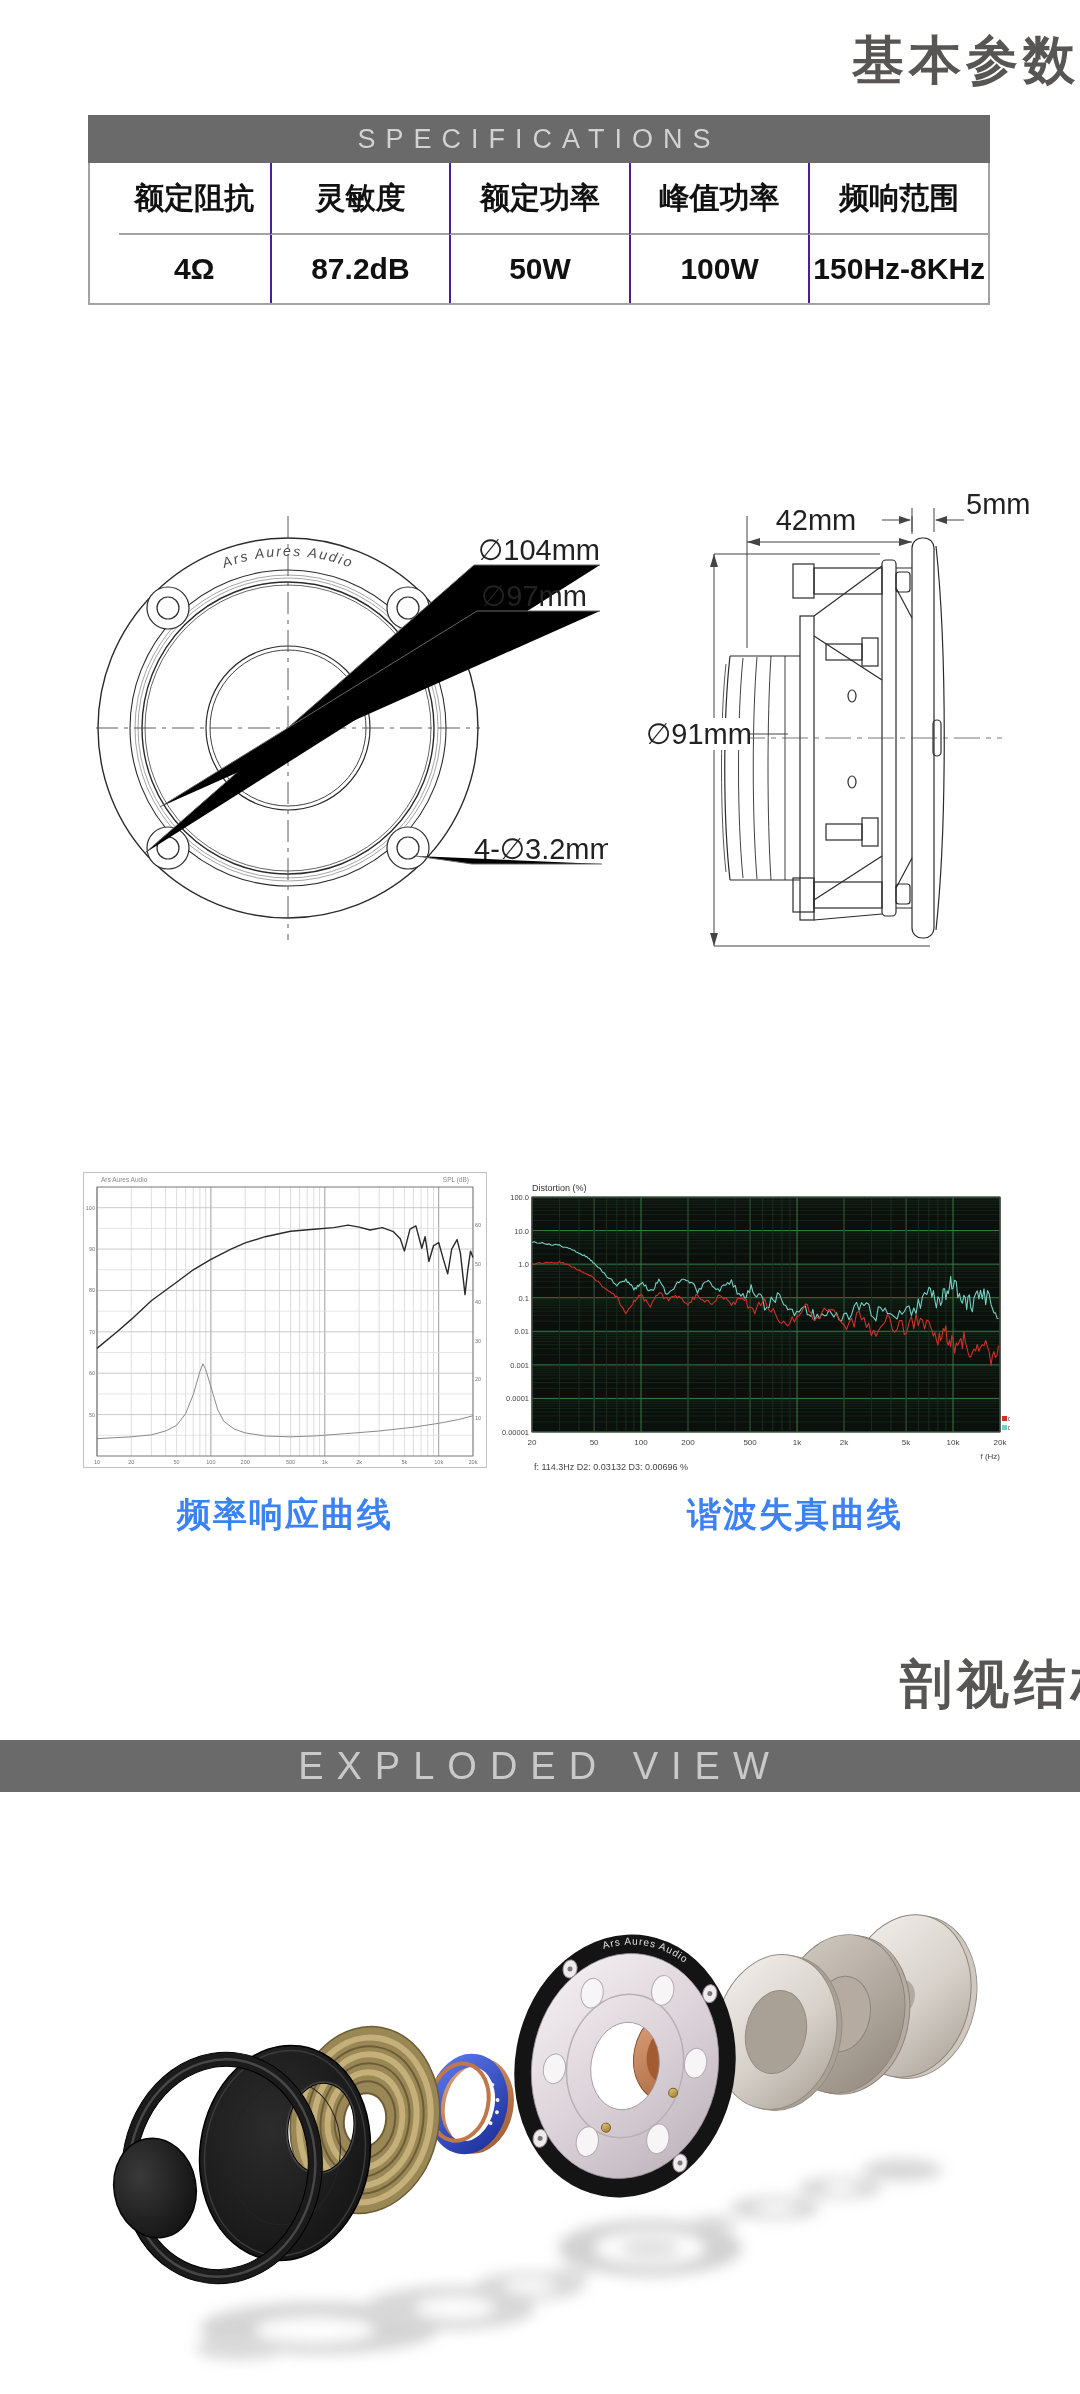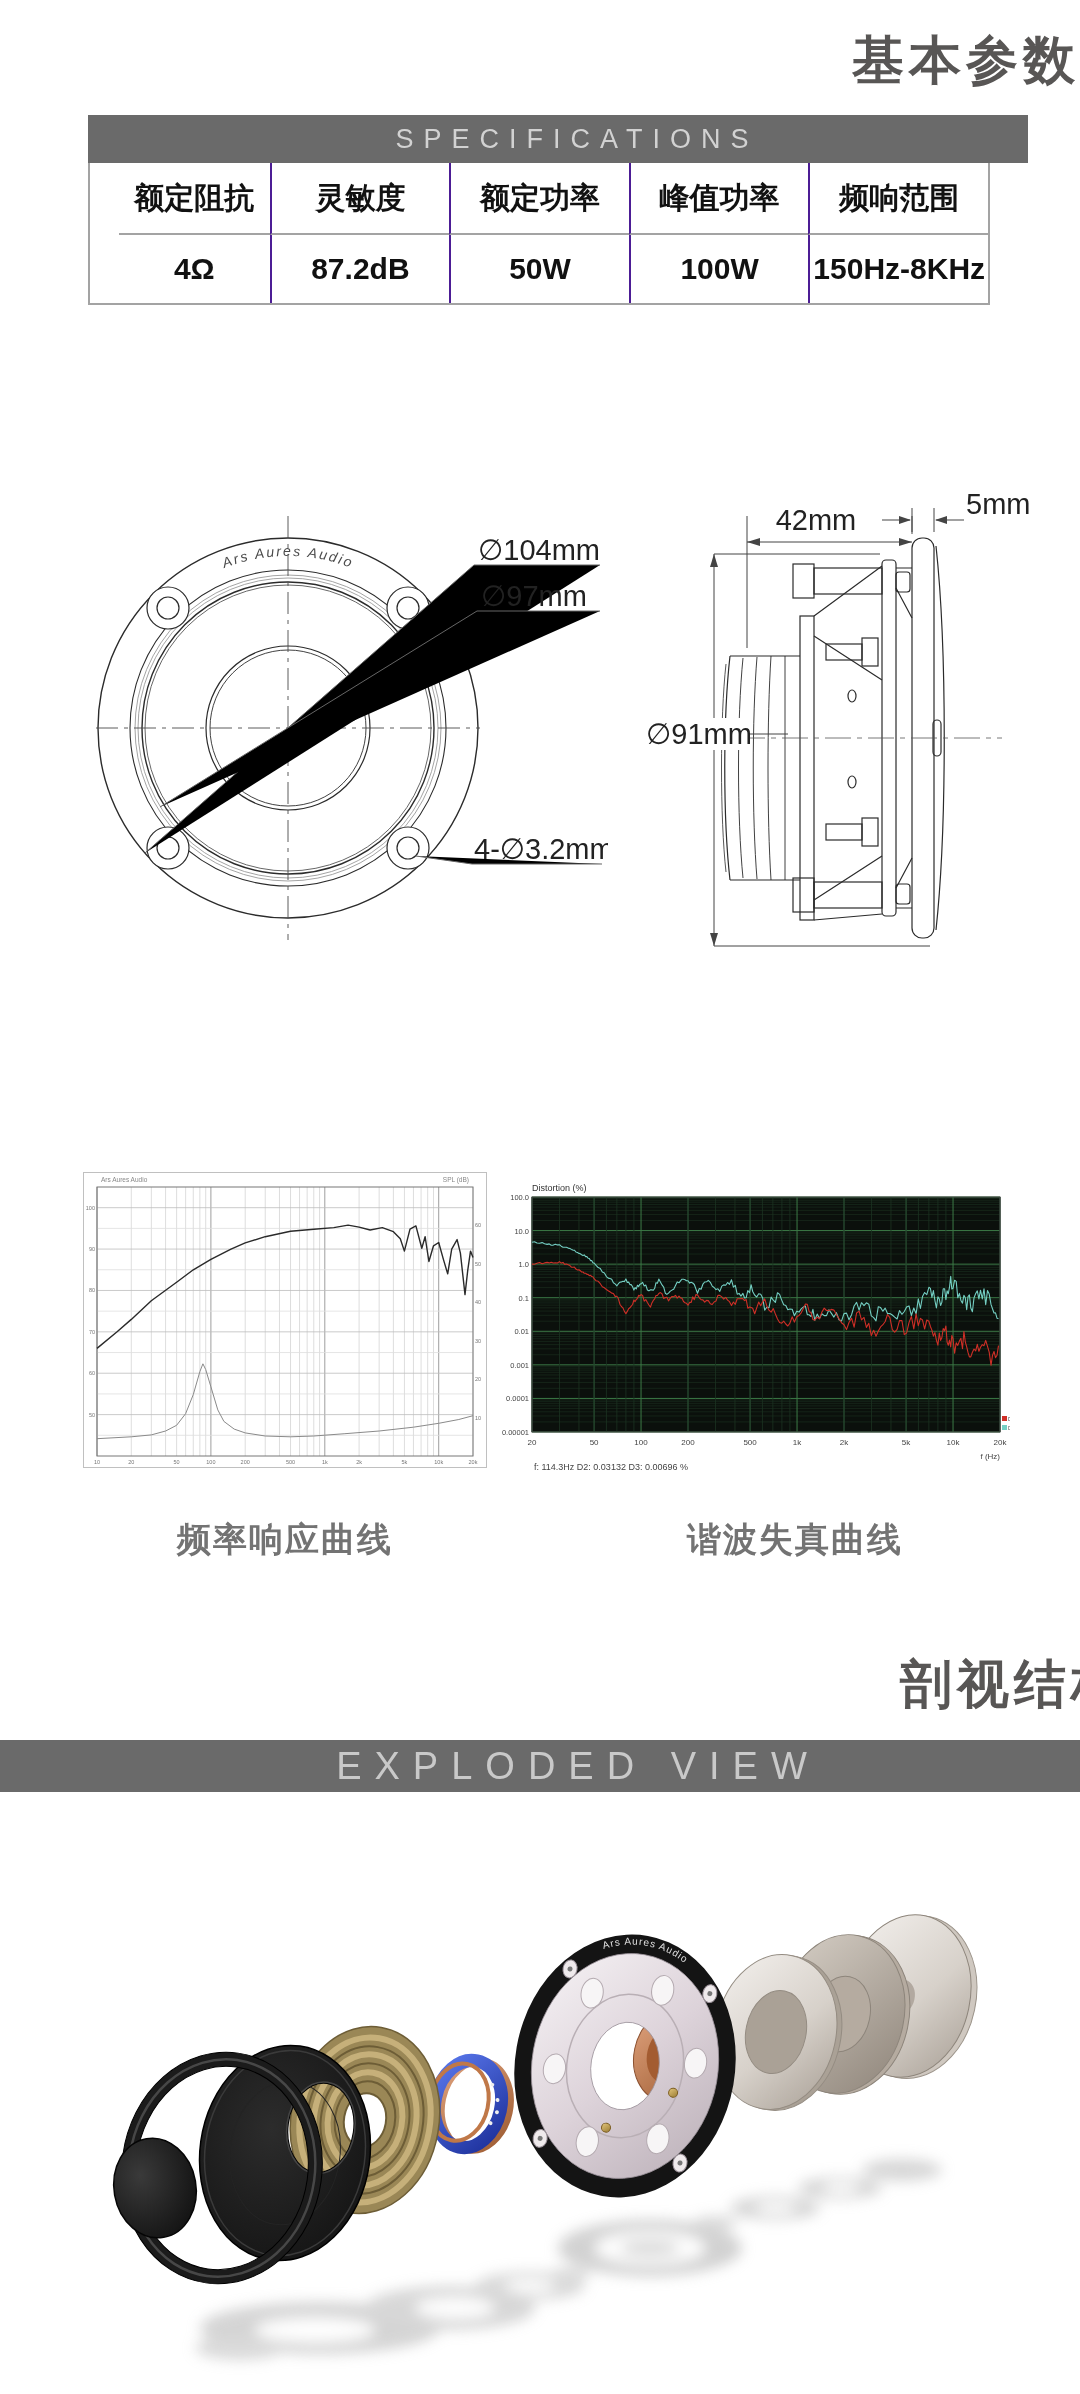--- a/index.html
+++ b/index.html
@@ -1,31 +1,31 @@
 <!DOCTYPE html>
 <html><head>
 <meta charset="utf-8">
 <style>
   html,body{margin:0;padding:0;background:#ffffff;}
   body{width:1080px;height:2394px;position:relative;overflow:hidden;
        font-family:"Liberation Sans","DejaVu Sans",sans-serif;color:#111;}
   .abs{position:absolute;}
   .sec-title{width:1080px;text-align:right;font-size:52px;font-weight:bold;
              color:#585655;letter-spacing:5px;}
-  .banner{background:#6a6a6a;color:#d2d2d2;display:flex;align-items:center;justify-content:center;padding-left:38px;}
+  .banner{background:#6a6a6a;color:#d2d2d2;display:flex;align-items:center;justify-content:center;}
   .spec-banner{left:88px;top:115px;width:902px;height:48px;font-size:27px;letter-spacing:10px;}
   .exp-banner{left:0;top:1740px;width:1080px;height:52px;font-size:38px;letter-spacing:13px;color:#c9c9c9;}
   .spec-table{left:88px;top:163px;width:898px;display:grid;
               grid-template-columns:repeat(5,1fr);grid-template-rows:72px 68px;
               border:2px solid #a3a3a3;border-top:none;}
   .cell{display:flex;align-items:center;justify-content:center;
         font-size:30px;font-weight:bold;border-left:2px solid #4c1d95;background:#fff;}
   .cell:nth-child(5n+1){border-left:none;margin-left:29px;}
   .th{border-bottom:2px solid #a3a3a3;}
-  .caption{font-size:34px;font-weight:bold;color:#737373;text-align:center;letter-spacing:2px;margin-top:25px;}
+  .caption{font-size:34px;font-weight:bold;color:#3b82f6;text-align:center;letter-spacing:2px;}
   svg text{font-family:"Liberation Sans","DejaVu Sans",sans-serif;}
   .dimtxt{font-size:29px;fill:#222;}
 </style>
 </head>
 <body>
 
 <div class="abs sec-title" style="top:26px;">基本参数</div>
 
 <div class="abs banner spec-banner">SPECIFICATIONS</div>
 

